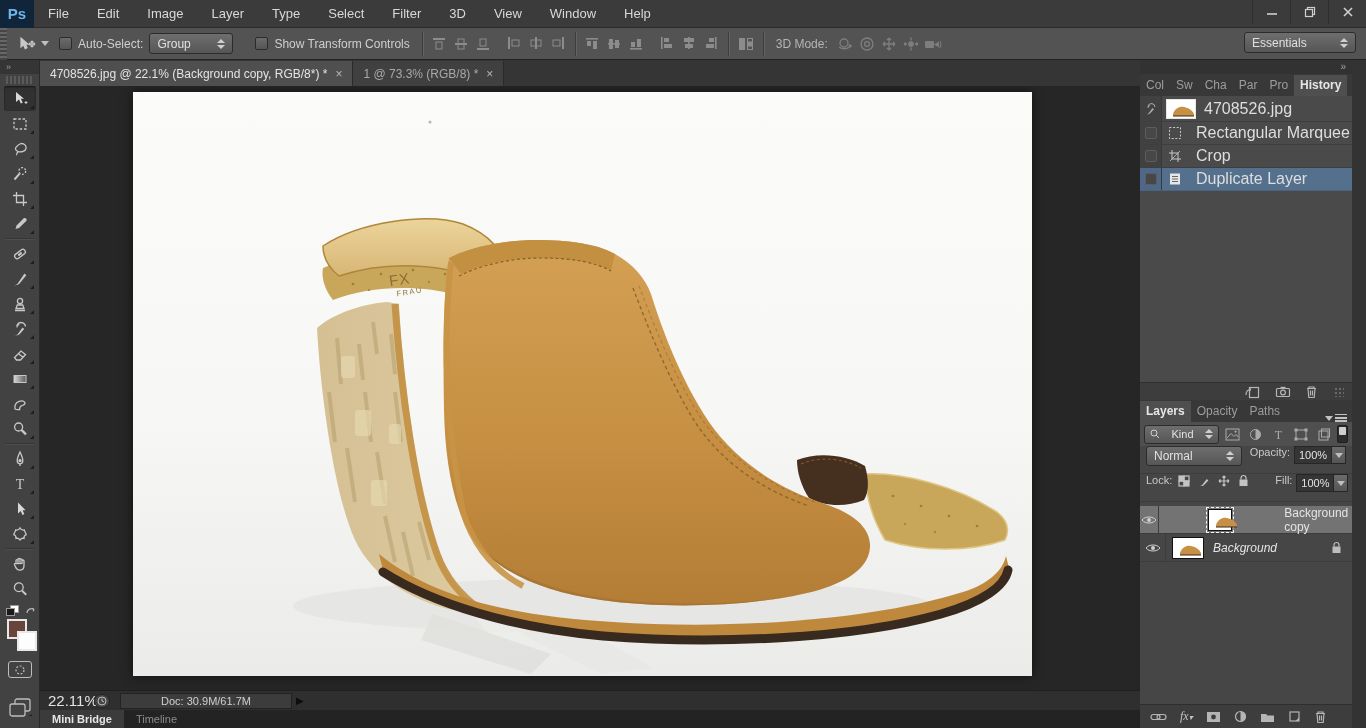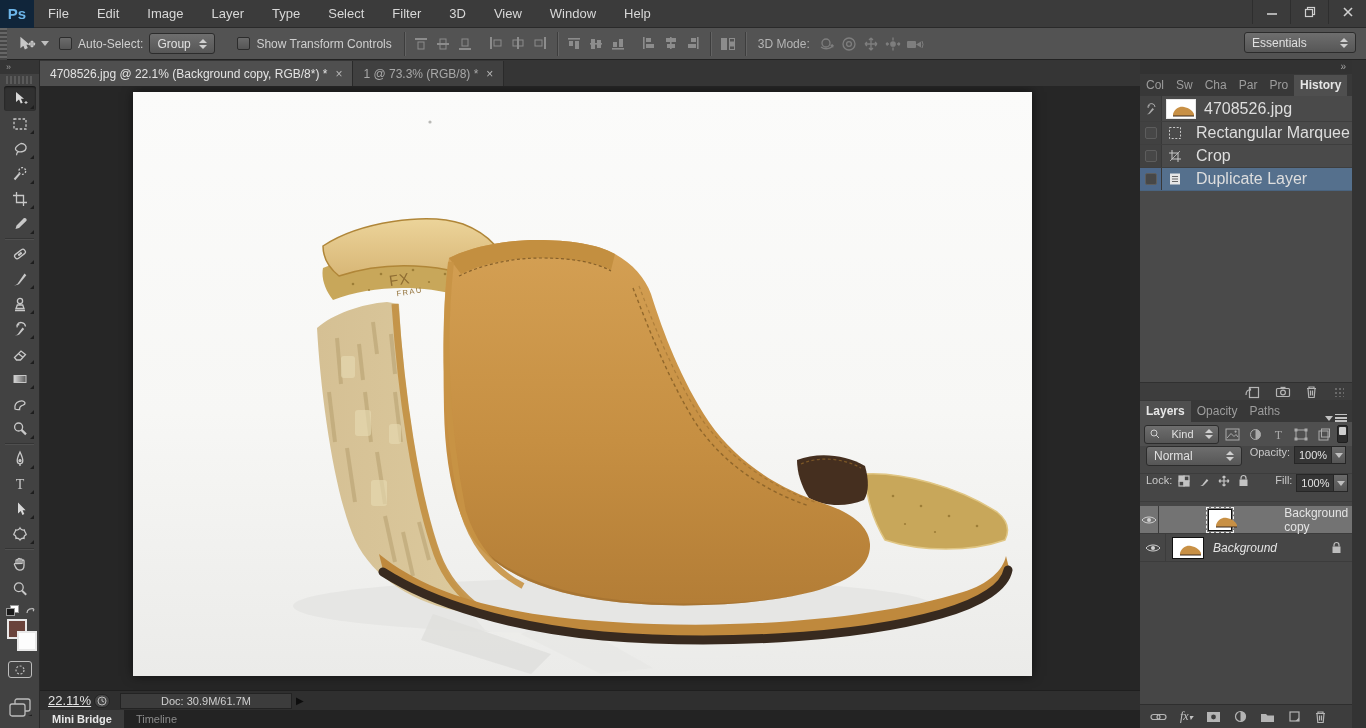--- a/index.html
+++ b/index.html
@@ -68,21 +68,21 @@
   .doc-tab.inactive { background:#404040; color:#a8a8a8; }
   .tab-close { color:#b5b5b5; font-size:12px; }
   .canvas-area { position:relative; flex:1; background:#262626; overflow:hidden; }
   .canvas { position:absolute; left:93px; top:6px; width:899px; height:584px;
             background:linear-gradient(180deg,#fbfbfa 0%,#f7f7f5 55%,#ebebe9 100%);
             box-shadow:0 0 10px rgba(0,0,0,.55); }
   .canvas svg { position:absolute; left:0; top:0; }
 
   
   .statusbar { height:20px; background:#2f2f2f; display:flex; align-items:center; border-top:1px solid #1f1f1f; }
-  .zoom-val { color:#e2e2e2; font-size:13px; margin-left:8px; width:46px;text-decoration:underline; }
+  .zoom-val { color:#e2e2e2; font-size:15px; margin-left:8px; width:46px; }
   .clock-btn { width:16px; height:14px; display:flex; align-items:center; justify-content:center;
                background:#454545; border:1px solid #242424; border-radius:7px; }
   .doc-field { margin-left:10px; width:172px; height:16px; background:#3c3c3c; border:1px solid #232323;
                color:#cfcfcf; font-size:11px; display:flex; align-items:center; justify-content:center; }
   .status-arrow { color:#0d0d0d; font-size:10px; margin-left:4px; }
   .bottombar { height:18px; background:#232323; display:flex; align-items:flex-end; }
   .bottom-tab { padding:0 12px; height:18px; line-height:18px; font-size:11px; }
   .bottom-tab.active { background:#3b3b3b; color:#e6e6e6; font-weight:bold; }
   .bottom-tab.idle { color:#8b8b8b; }
 
@@ -194,21 +194,21 @@
     <div class="grip"></div>
     <div class="tool-preset">
       <svg width="20" height="16" stroke="#c8c8c8" fill="none" stroke-width="1.2">
         <path d="M4,2 L4,11 L6.6,8.8 L8.2,12.6 L10,11.8 L8.4,8.1 L11,8.1 Z" fill="#c8c8c8"></path>
         <path d="M15,5 v6 M12,8 h6 M15,5 l-1.4,1.4 M15,5 l1.4,1.4 M15,11 l-1.4,-1.4 M15,11 l1.4,-1.4 M12,8 l1.4,-1.4 M12,8 l1.4,1.4 M18,8 l-1.4,-1.4 M18,8 l-1.4,1.4"></path>
       </svg>
       <span class="dd-caret"></span>
     </div>
     <span class="checkbox"></span>
     <span class="opt-label">Auto-Select:</span>
-    <div class="dd" style="width:66px">
+    <div class="dd" style="width:84px">
       <span>Group</span>
       <span class="caret-ud">
           <i class="up"></i>
           <i class="dn"></i>
         </span>
     </div>
     <span class="checkbox" style="margin-left:22px"></span>
     <span class="opt-label">Show Transform Controls</span>
     <div class="opt-sep"></div>
 

